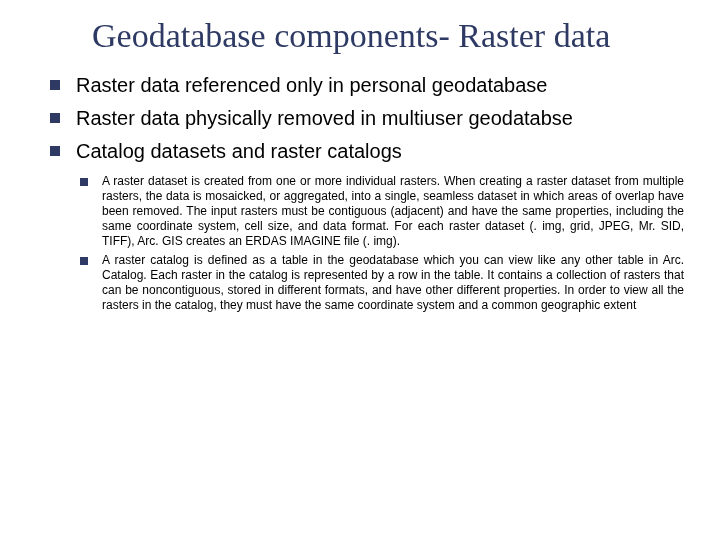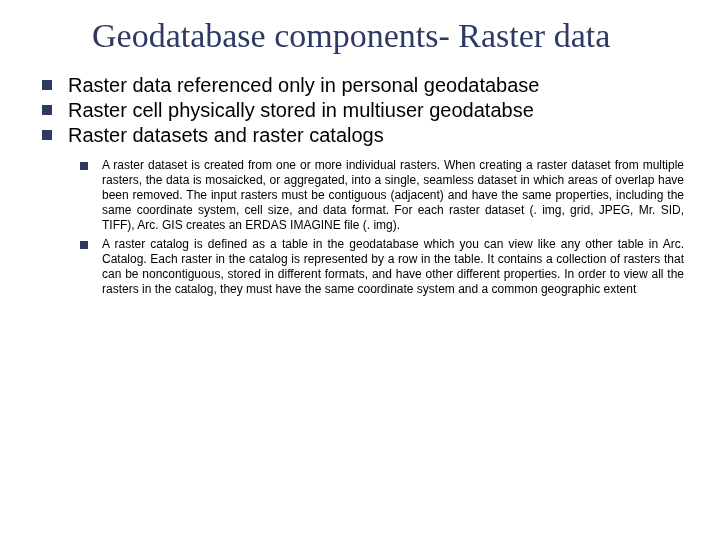--- a/index.html
+++ b/index.html
@@ -28,21 +28,21 @@
     list-style: none;
     padding: 0 0 0 10px;
     margin: 0 0 10px 0;
   }
   ul.level1 > li {
     position: relative;
     padding-left: 26px;
     font-size: 20px;
     line-height: 1.25;
     color: #000;
-    margin: 0;
+    margin: 8px;
   }
   ul.level2 {
     list-style: none;
     padding: 0 20px 0 48px;
     margin: 6px 0 0 0;
   }
   ul.level2 > li {
     position: relative;
     padding-left: 22px;
     font-size: 12px;
@@ -66,25 +66,25 @@
 <div class="slide">
   <h1 class="title">Geodatabase components- Raster data</h1>
 
   <ul class="level1">
     <li>
       <span class="bullet-sq"></span>
       <span>Raster data referenced only in personal geodatabase</span>
     </li>
     <li>
       <span class="bullet-sq"></span>
-      <span>Raster cell physically stored in multiuser geodatabse</span>
+      <span>Raster data physically removed in multiuser geodatabse</span>
     </li>
     <li>
       <span class="bullet-sq"></span>
-      <span>Raster datasets and raster catalogs</span>
+      <span>Catalog datasets and raster catalogs</span>
     </li>
   </ul>
 
   <ul class="level2">
     <li>
       <span class="bullet-sq"></span>
       <span>A raster dataset is created from one or more individual rasters. When creating a raster dataset from multiple rasters, the data is mosaicked, or aggregated, into a single, seamless dataset in which areas of overlap have been removed. The input rasters must be contiguous (adjacent) and have the same properties, including the same coordinate system, cell size, and data format. For each raster dataset (. img, grid, JPEG, Mr. SID, TIFF), Arc. GIS creates an ERDAS IMAGINE file (. img).</span>
     </li>
     <li>
       <span class="bullet-sq"></span>

